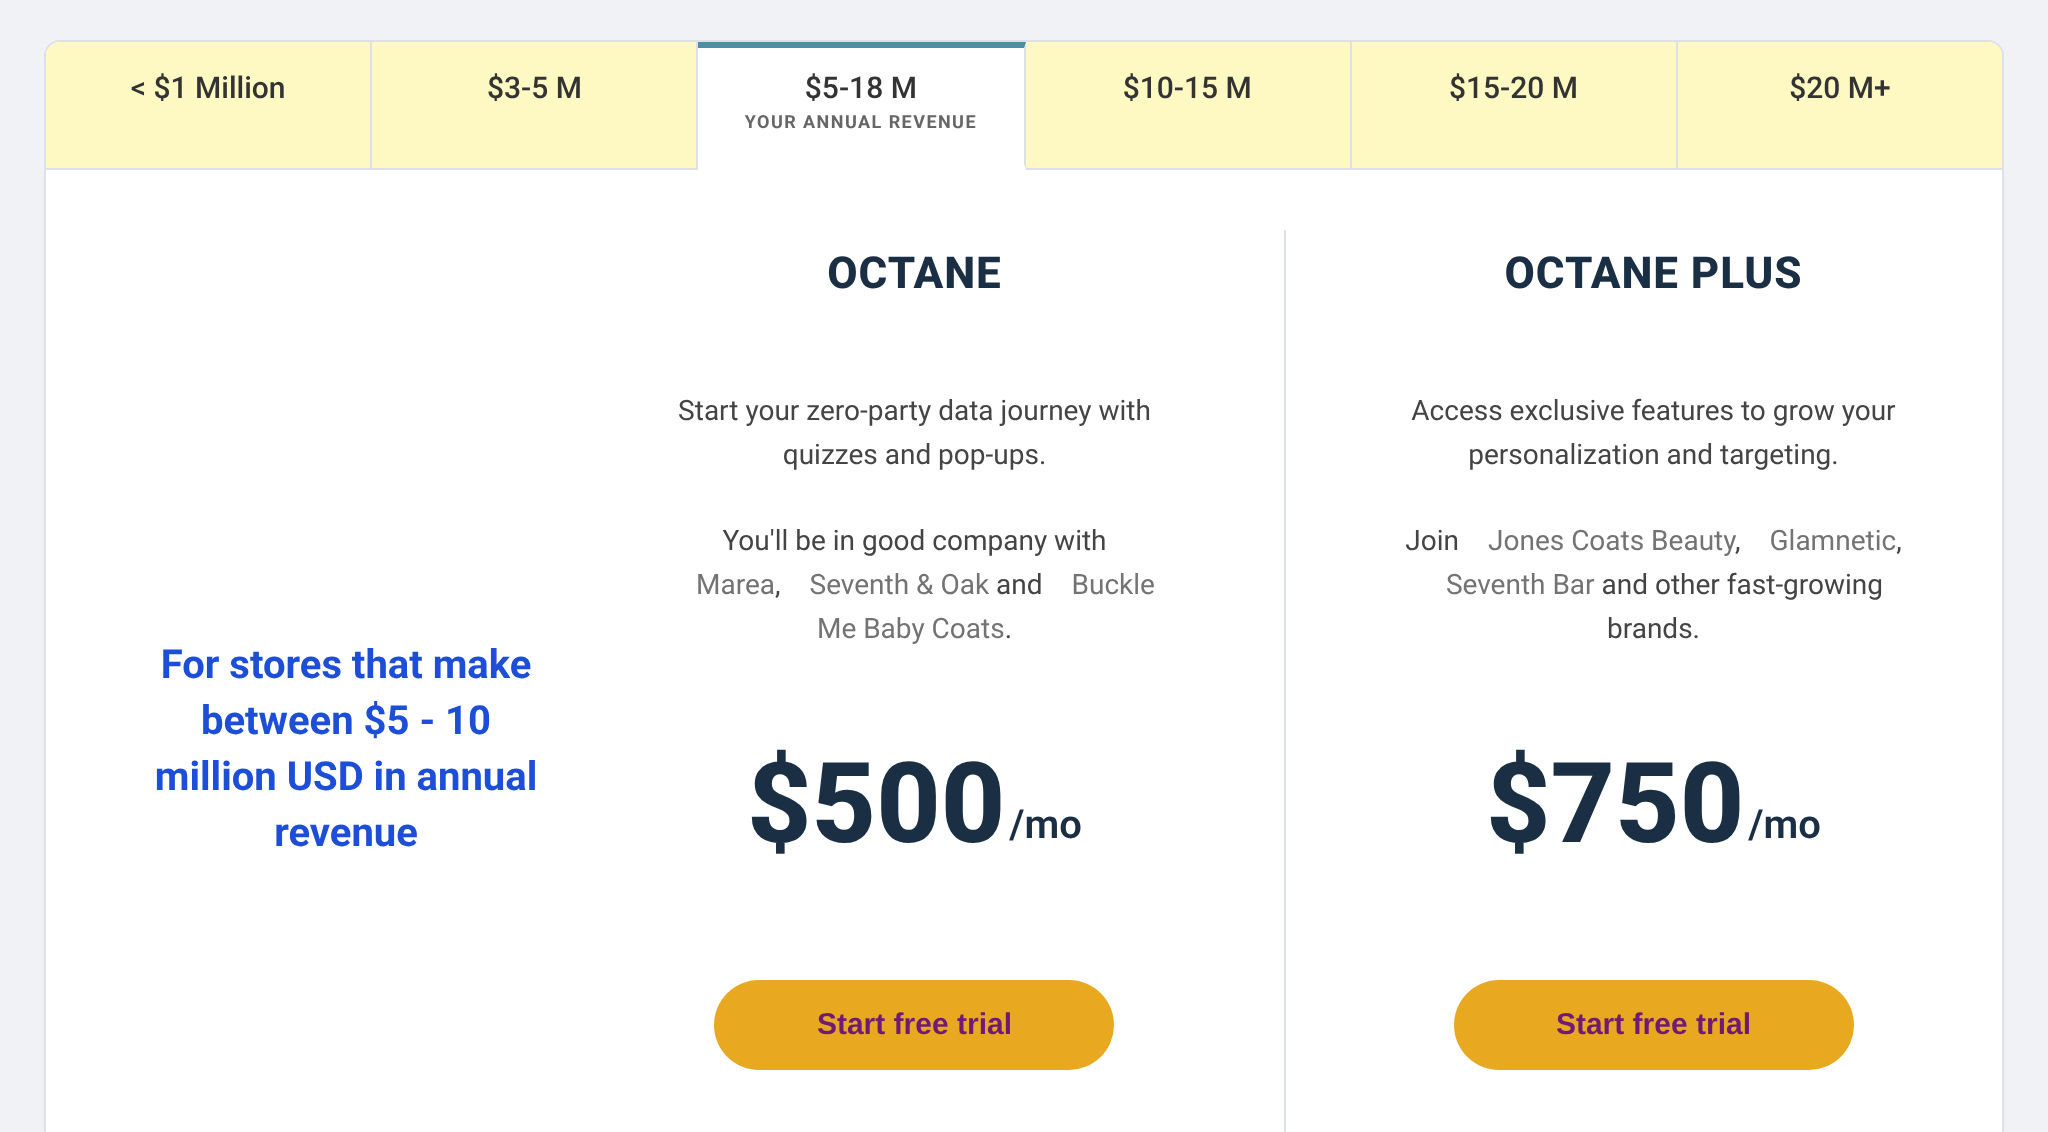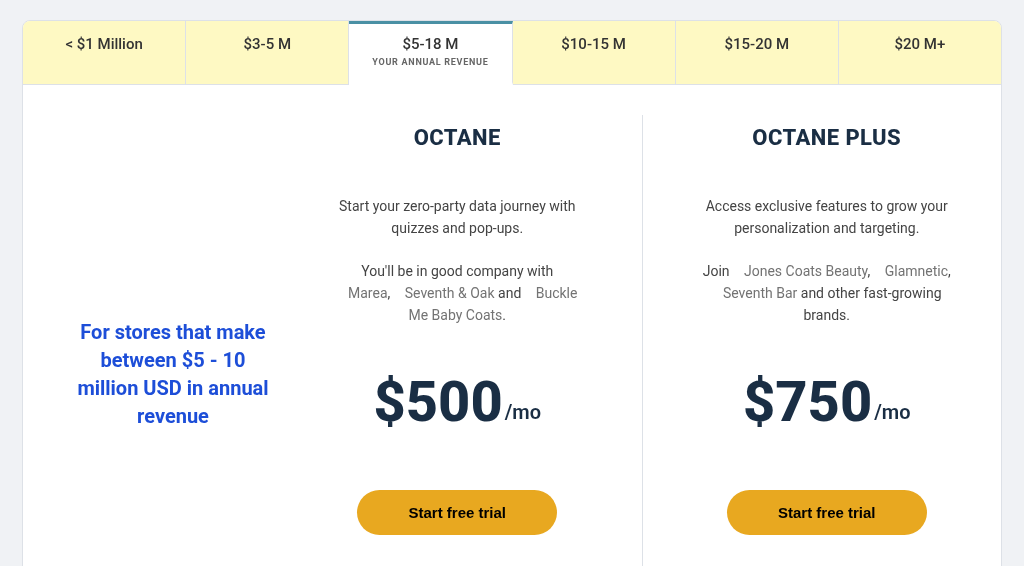--- a/index.html
+++ b/index.html
@@ -121,21 +121,21 @@
       font-size: 20px;
       font-weight: 600;
       color: #1a2e44;
       margin-bottom: 8px;
     }
     .price-wrapper {
       margin-bottom: 24px;
     }
     .btn-primary {
       background: #e8a820;
-      color: #000000;
+      color: #701a75;
       border: none;
       border-radius: 50px;
       padding: 14px 36px;
       font-size: 15px;
       font-weight: 700;
       cursor: pointer;
       width: 200px;
       margin-bottom: 0;
     }
     .btn-secondary {

